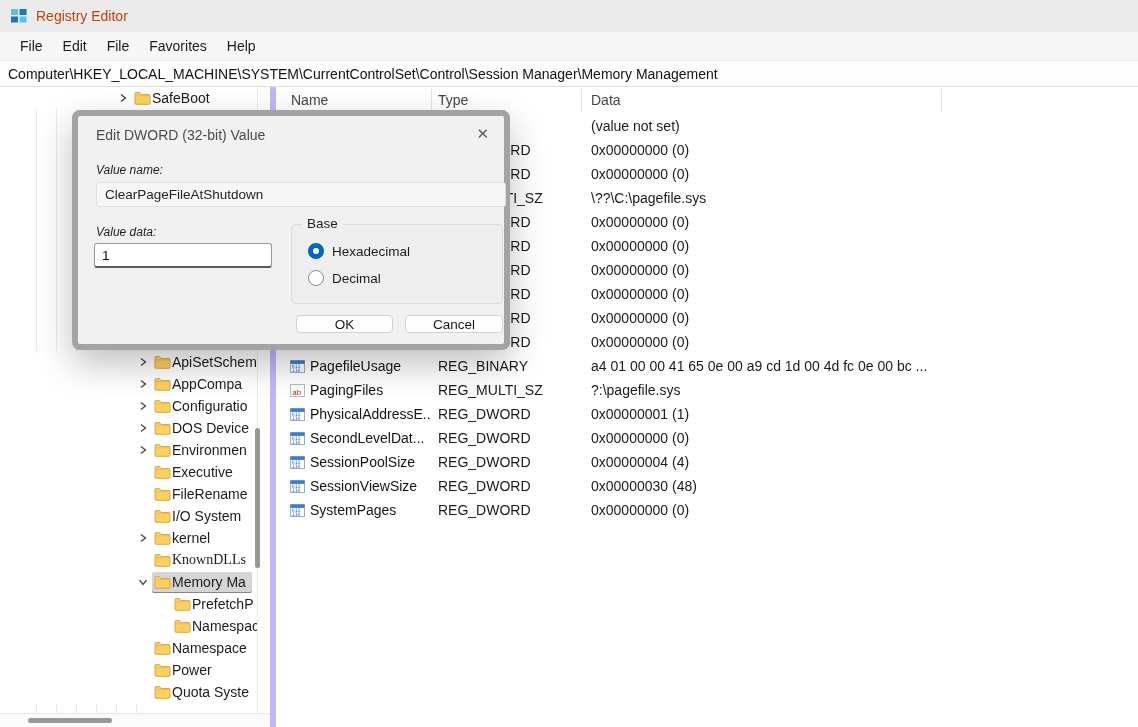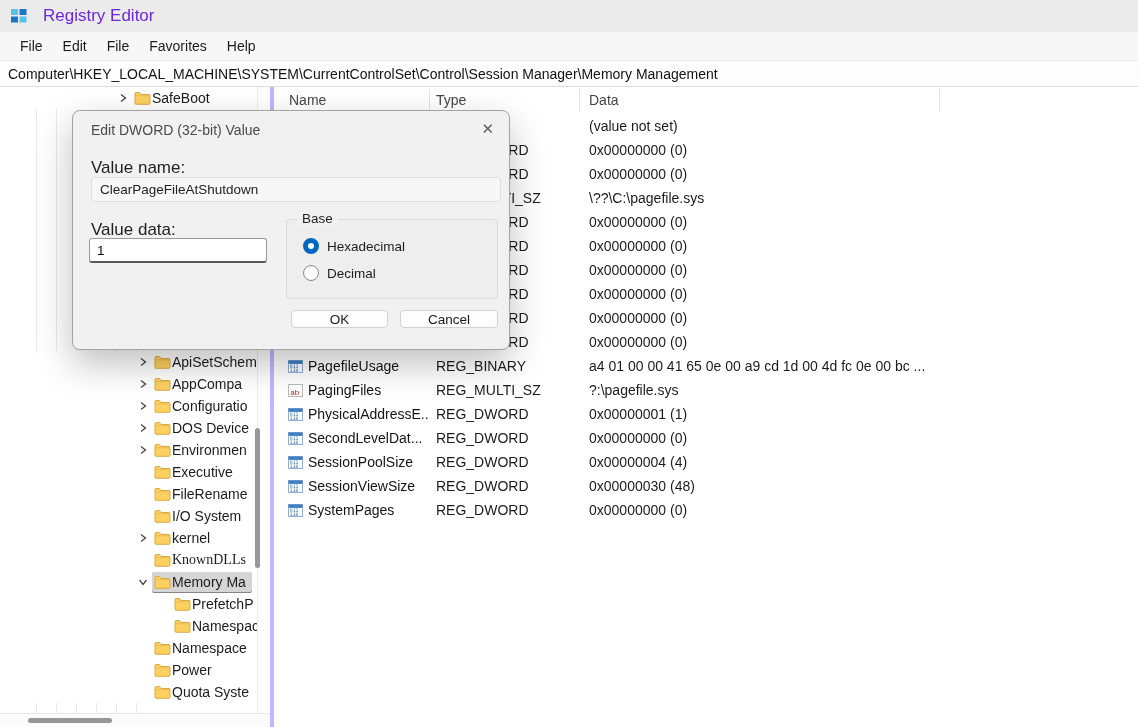--- a/index.html
+++ b/index.html
@@ -3,21 +3,21 @@
 <meta charset="utf-8">
 <style>
   * { margin:0; padding:0; box-sizing:border-box; }
   html,body { width:1138px; height:727px; }
   body { font-family:"Liberation Sans", sans-serif; background:#fff; overflow:hidden; }
   .window { position:relative; width:1138px; height:727px; background:#fff; overflow:hidden; }
 
   
   .titlebar { position:absolute; left:0; top:0; right:0; height:32px; background:#ebebeb;
               display:flex; align-items:center; padding-left:10px; gap:8px; }
-  .titlebar .title { font-size:17px; color:#6d28d9;margin-left:7px; }
+  .titlebar .title { font-size:14px; color:#c2410c; }
   .app-icon { width:18px; height:16px; display:inline-flex; }
 
   .menubar { position:absolute; left:0; top:32px; right:0; height:29px; background:#f7f7f7;
              display:flex; align-items:center; padding-left:10px; border-bottom:1px solid #ececec; }
   .menu-item { padding:0 10px; font-size:14px; color:#1b1b1b; line-height:28px; cursor:default; }
 
   .addressbar { position:absolute; left:0; top:62px; right:0; height:25px; background:#fdfdfd;
                 border-bottom:1px solid #dedede; display:flex; align-items:center; padding-left:8px; }
   .addressbar span { font-size:14px; color:#121212; white-space:nowrap; }
 
@@ -36,41 +36,41 @@
   .folder { width:18px; display:inline-flex; }
   .tlabel { font-size:14px; color:#1c1c1c; }
 
   .vscroll-rail { position:absolute; left:257px; top:0; bottom:14px; width:1px; background:#ececec; }
   .vscroll-thumb { position:absolute; left:255px; top:341px; width:5px; height:140px; background:#979797; border-radius:3px; }
   .hscroll { position:absolute; left:0; right:0; bottom:0; height:14px; background:#fbfbfb; border-top:1px solid #e8e8e8; }
   .hthumb { position:absolute; left:28px; top:4px; width:84px; height:5px; background:#979797; border-radius:3px; }
 
   
   .list-pane { position:absolute; left:270px; top:0; right:0; bottom:0; background:#fff;
-               border-left:4px solid #c4b5fd; overflow:hidden; }
+               border-left:6px solid #c4b5fd; overflow:hidden; }
   .list-header { position:absolute; left:0; top:0; right:0; height:27px; background:#fff; }
   .list-header .col { position:absolute; top:0; line-height:27px; font-size:14px; color:#454545; }
   .col-name{left:15px}.col-type{left:162px}.col-data{left:315px}
   .hsep { position:absolute; top:2px; bottom:2px; width:1px; background:#e3e3e3; }
   .s1{left:155px}.s2{left:305px}.s3{left:665px}
   .list-rows { position:absolute; left:0; top:0; right:0; bottom:0;text-decoration:underline; }
   .list-row { position:absolute; left:0; right:0; height:24px; }
   .cell { position:absolute; top:0; line-height:24px; font-size:14px; color:#1b1b1b; white-space:nowrap; }
   .c-name { left:14px; width:140px; display:flex; align-items:center; gap:5px; overflow:hidden; }
   .c-type { left:162px; }
   .c-data { left:315px; }
   .ricon { width:15px; height:15px; flex:none; display:inline-flex; }
   .ntext { font-size:14px; color:#141414; }
 
   
   .dialog { position:absolute; left:72px; top:110px; width:438px; height:240px; background:#f1f1f1;
-            border:1px solid #a3a3a3; border-radius:8px; box-shadow:0 14px 36px rgba(0,0,0,.25); z-index:50; }
+            border:6px solid #a3a3a3; border-radius:8px; box-shadow:0 14px 36px rgba(0,0,0,.25); z-index:50; }
   .dlg-title { position:absolute; left:18px; top:11px; font-size:14px; color:#4b4b4b; }
   .dlg-close { position:absolute; right:15px; top:9px; font-size:15px; color:#5e5e5e; cursor:pointer; }
-  .dlg-label { position:absolute; font-size:17px; color:#1f1f1f; }
+  .dlg-label { position:absolute; font-size:12px; color:#1f1f1f;font-style:italic; }
   .lbl-name { left:18px; top:47px; }
   .lbl-data { left:18px; top:109px; }
   .inp-name { position:absolute; left:18px; top:66px; width:410px; height:25px; background:#f7f7f7;
               border:1px solid #dfdfdf; border-radius:3px; padding:0 8px;
               font:13.5px "Liberation Sans",sans-serif; color:#222; }
   .inp-data { position:absolute; left:16px; top:127px; width:178px; height:25px; background:#fff;
               border:1px solid #9a9a9a; border-bottom:2px solid #5a5a5a; border-radius:3px; padding:0 7px;
               font:13.5px "Liberation Sans",sans-serif; color:#0e0e0e; }
   .groupbox { position:absolute; left:213px; top:108px; width:212px; height:80px; background:#eeeeee;
               border:1px solid #dcdcdc; border-radius:4px; }

